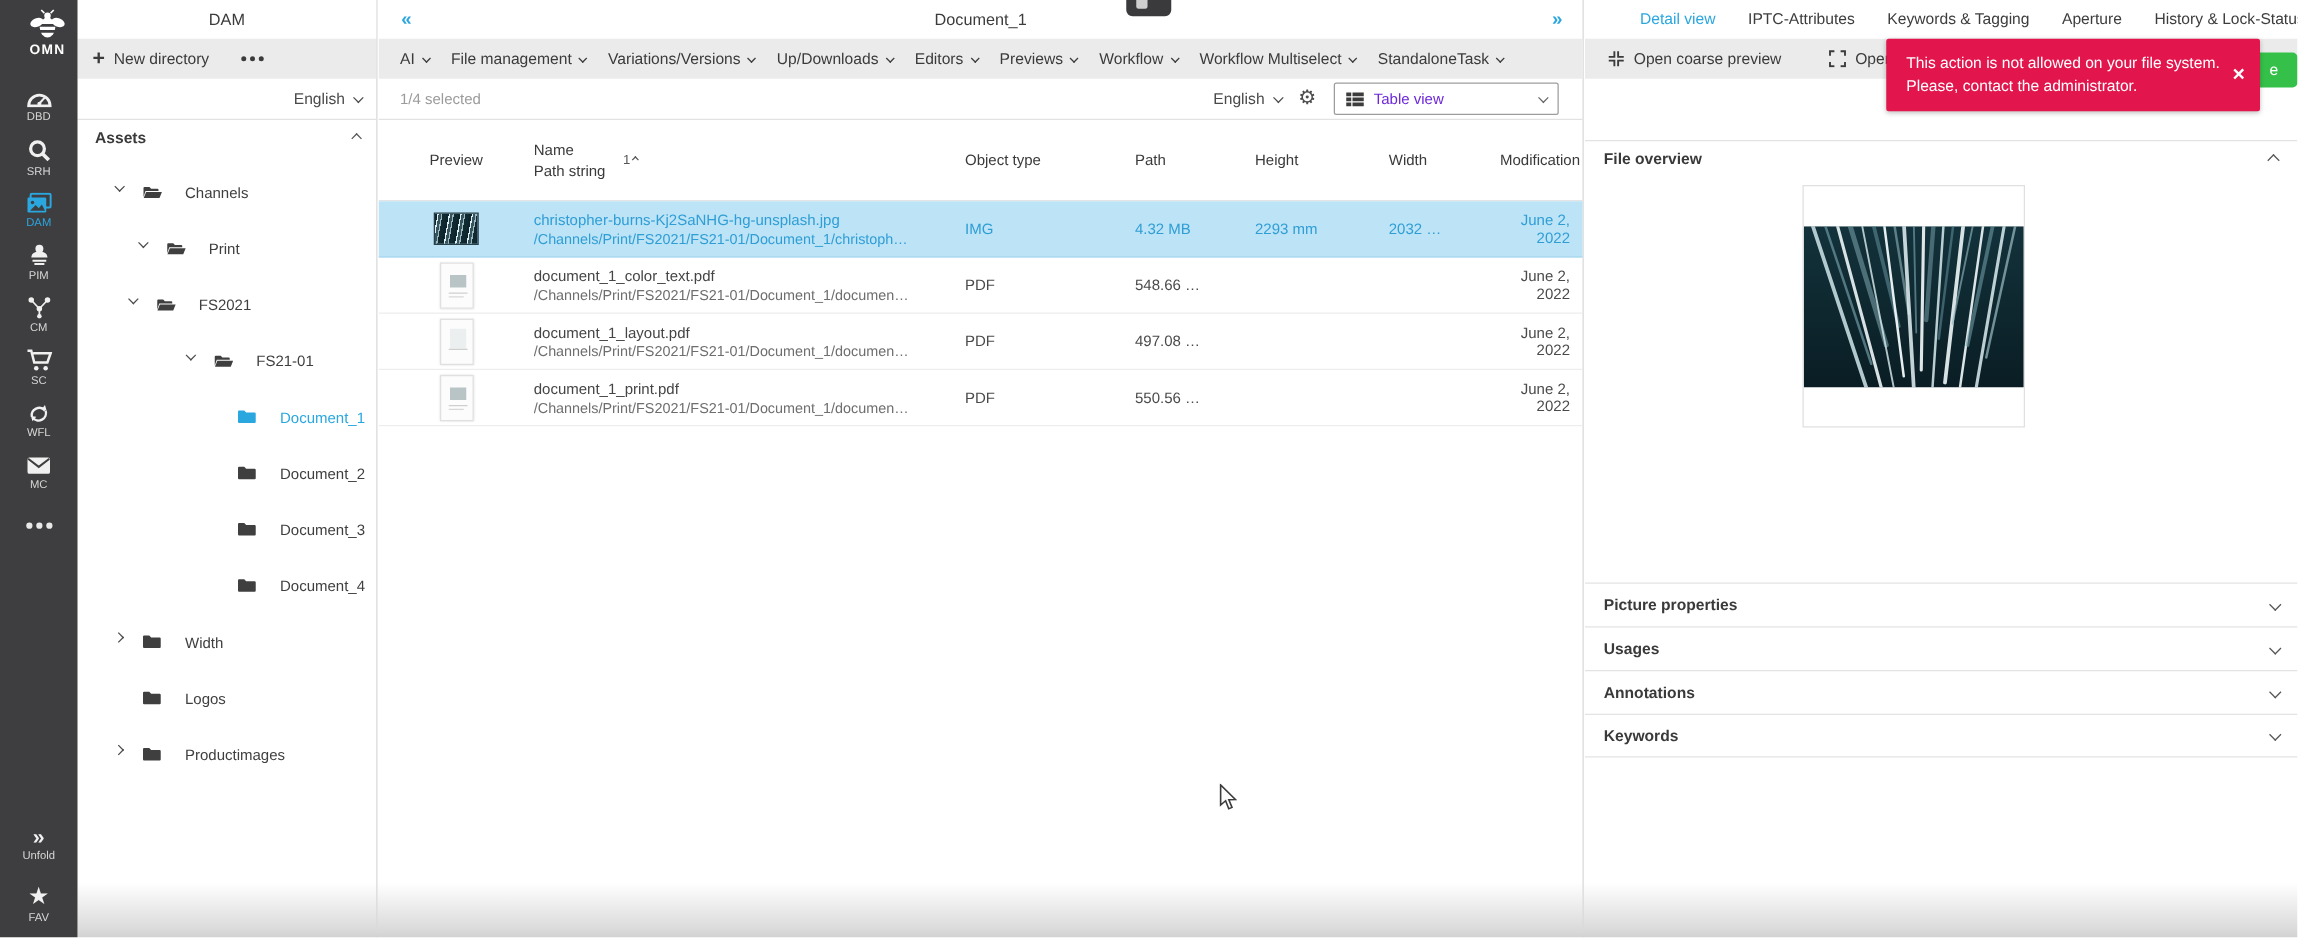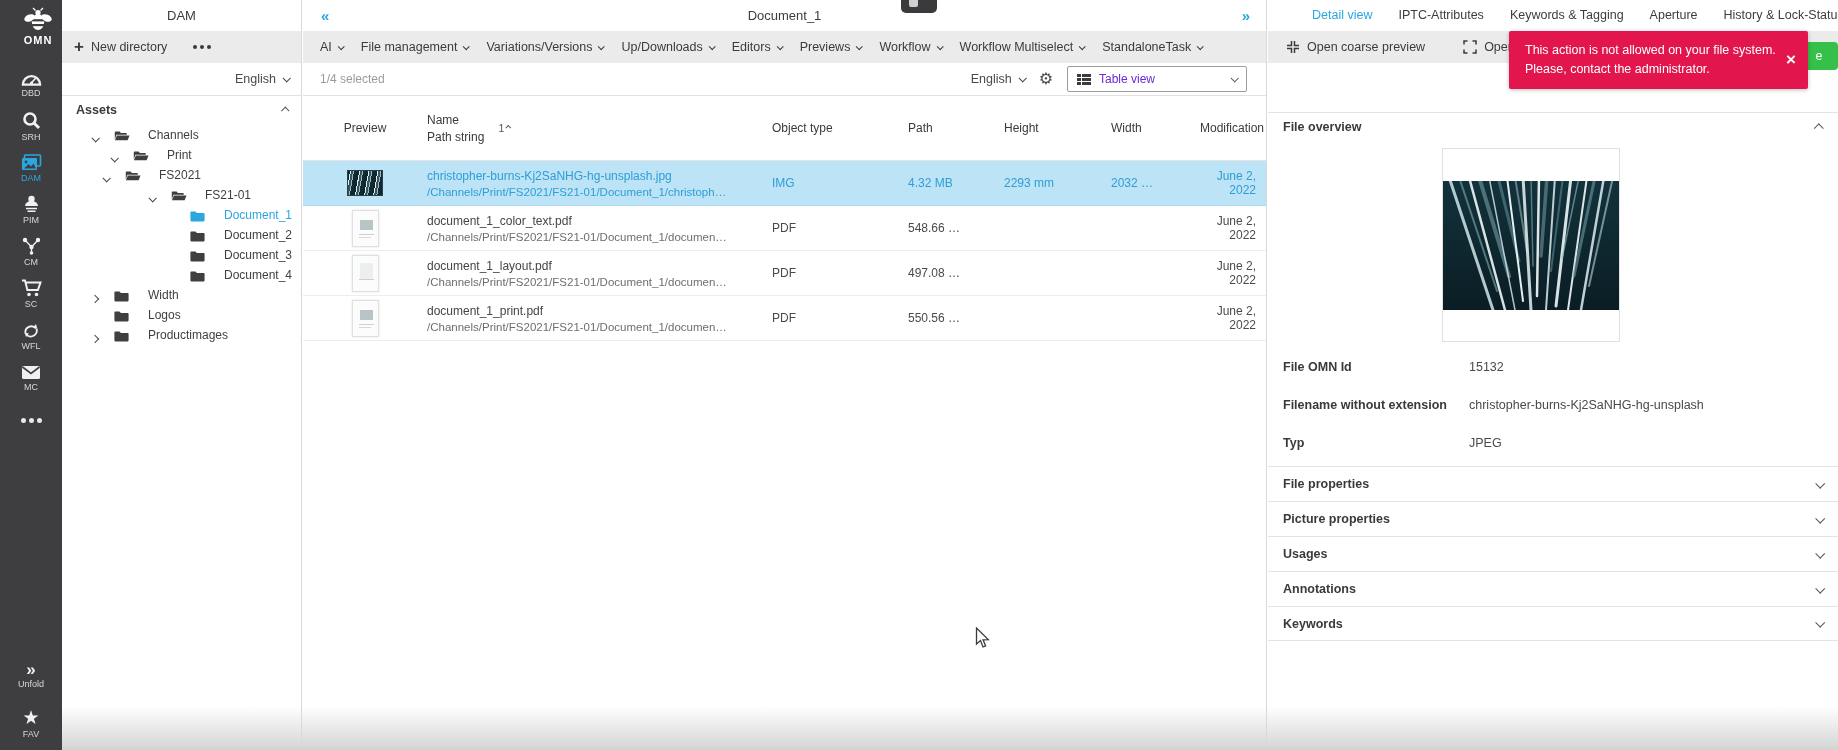--- a/index.html
+++ b/index.html
@@ -37,21 +37,21 @@
   .lang-row { position:absolute; top:63px; left:0; right:0; height:33px; border-bottom:1px solid #e2e2e2;
               display:flex; align-items:center; justify-content:flex-end; padding-right:12px; gap:7px; color:#4a4a4a; font-size:12.5px; }
   .chev { display:inline-block; width:6px; height:6px; border-right:1.6px solid currentColor; border-bottom:1.6px solid currentColor; }
   .chev.down { transform:rotate(45deg) translateY(-1px); }
   .chev.up { transform:rotate(-135deg) translateY(-1px); }
   .chev.right { transform:rotate(-45deg); }
   .assets-row { position:absolute; top:98px; left:0; right:0; height:24px; display:flex; align-items:center;
                 padding:0 12px 0 14px; font-weight:bold; font-size:12.5px; color:#3a3a3a; }
   .assets-row .chev { margin-left:auto; color:#555; }
   .tree { position:absolute; top:122px; left:0; right:0; }
-  .tree-row { height:20px; display:flex; align-items:flex-end; gap:12px; font-size:12px; color:#3f3f3f; cursor:pointer; white-space:nowrap; }
+  .tree-row { height:20px; display:flex; align-items:flex-start; gap:12px; font-size:12px; color:#3f3f3f; cursor:pointer; white-space:nowrap;margin-top:25px; }
   .tree-row .chev-slot { width:15px; display:flex; align-items:center; justify-content:center; color:#4a4a4a; flex:0 0 15px; }
   .tree-row .ficon { width:16px; margin-right:6px; display:flex; align-items:center; flex:0 0 16px; }
   .tree-row.sel { color:#2ba7e0; }
   .d1 { padding-left:25px; } .d2 { padding-left:44px; } .d3 { padding-left:36px; } .d4 { padding-left:82px; } .d5 { padding-left:101px; }
   
   .content-panel { position:absolute; left:303px; top:0; width:964px; height:750px; border-right:1px solid #d9d9d9; background:#fff; }
   .content-header { position:relative; height:31px; }
   .nav-arrow { position:absolute; top:7px; color:#2ba7e0; font-size:15px; font-weight:bold; cursor:pointer; }
   .nav-arrow.left { left:18px; }
   .nav-arrow.right { right:16px; }
@@ -587,39 +587,21 @@
         <line x1="120" y1="-4" x2="108" y2="90" stroke="#5d8994" stroke-width="2" opacity="0.6"></line>
         <line x1="128" y1="-4" x2="113" y2="125" stroke="#eef7f8" stroke-width="3" opacity="0.9"></line>
         <line x1="136" y1="-4" x2="119" y2="78" stroke="#8fb3bb" stroke-width="1.5" opacity="0.65"></line>
         <line x1="144" y1="-4" x2="125" y2="129" stroke="#f2fafb" stroke-width="2" opacity="0.9"></line>
         <line x1="152" y1="-4" x2="131" y2="95" stroke="#6e99a3" stroke-width="3" opacity="0.6"></line>
         <line x1="161" y1="-4" x2="138" y2="129" stroke="#dceef1" stroke-width="2.5" opacity="0.85"></line>
         <line x1="170" y1="-4" x2="146" y2="105" stroke="#9dbdc4" stroke-width="2" opacity="0.7"></line>
       </g>
     </svg>
   </div>
-  <div class="fields">
-    <div class="field-row">
-      <span class="fl">File OMN Id</span>
-      <span class="fv">15132</span>
-    </div>
-    <div class="field-row">
-      <span class="fl">Filename without extension</span>
-      <span class="fv">christopher-burns-Kj2SaNHG-hg-unsplash</span>
-    </div>
-    <div class="field-row">
-      <span class="fl">Typ</span>
-      <span class="fv">JPEG</span>
-    </div>
-  </div>
   <div class="accordions">
-    <div class="acc-row">
-      <span>File properties</span>
-      <span class="chev down"></span>
-    </div>
     <div class="acc-row">
       <span>Picture properties</span>
       <span class="chev down"></span>
     </div>
     <div class="acc-row">
       <span>Usages</span>
       <span class="chev down"></span>
     </div>
     <div class="acc-row">
       <span>Annotations</span>

